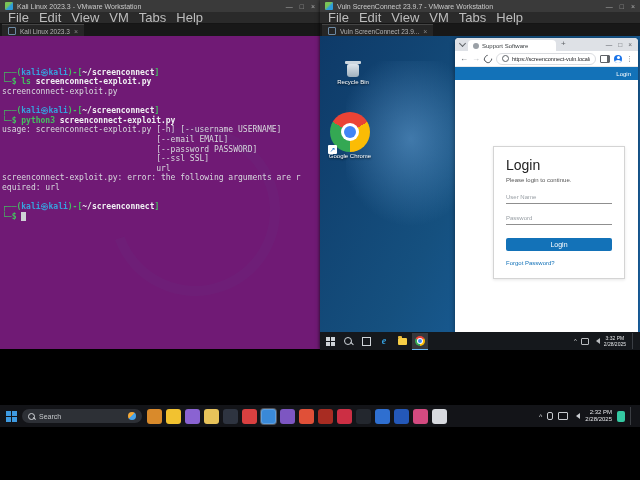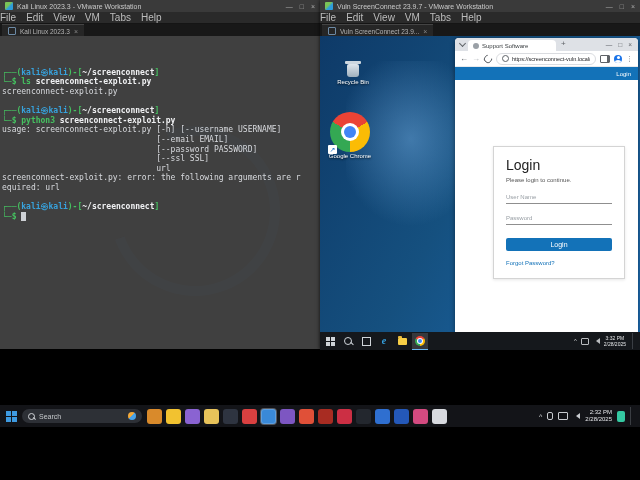--- a/index.html
+++ b/index.html
@@ -7,29 +7,29 @@
          font-family:"Liberation Sans",sans-serif;-webkit-font-smoothing:antialiased;}
   
   .vmwin{position:absolute;background:#1f1f1f;box-shadow:0 0 4px rgba(0,0,0,.8);}
   .vmwin.left{left:0;top:55;width:320px;height:349px;}
   .vmwin.right{left:320px;top:55;width:320px;height:350px;}
   .titlebar{height:12px;background:#3a3a3a;display:flex;align-items:center;gap:4px;padding:0 5px;}
   .vm-logo{width:8px;height:8px;border-radius:1px;background:linear-gradient(135deg,#79c257 40%,#2d9cdb 60%);flex:0 0 auto;}
   .title-text{flex:1;font-size:7px;color:#c9c9c9;white-space:nowrap;overflow:hidden;}
   .winctl{display:flex;gap:7px;color:#a9a9a9;font-size:7px;line-height:1;}
   .winctl span{cursor:default;}
-  .menubar{height:11px;background:#2a2a2a;display:flex;align-items:center;gap:10px;padding:0 0;
-           font-size:10px;color:#bdbdbd;border-bottom:1px solid #151515;}
+  .menubar{height:11px;background:#2a2a2a;display:flex;align-items:center;gap:10px;padding:0 8px;
+           font-size:13px;color:#bdbdbd;border-bottom:1px solid #151515;}
   .tabbar{height:13px;background:#181818;display:flex;align-items:flex-end;padding-left:2px;}
   .vmtab{height:12px;background:#262626;border-top:1px solid #444;display:flex;align-items:center;
          gap:4px;padding:0 6px;font-size:6.5px;color:#b4b4b4;white-space:nowrap;}
   .vmtab .tabicon{width:6px;height:6px;border:1px solid #6c8aa5;border-radius:1px;}
   .vmtab .tabclose{color:#888;font-size:7px;}
   
-  .terminal{position:absolute;left:0;right:0;top:36px;bottom:0;background:#404040;overflow:hidden;
+  .terminal{position:absolute;left:0;right:0;top:36px;bottom:0;background:#701a75;overflow:hidden;
             font-family:"DejaVu Sans Mono",monospace;font-size:8px;line-height:9.6px;
             white-space:pre;padding:3px 0 0 2px;}
   .tline{height:9.6px;}
   .seg-g{color:#45c160;font-weight:bold;}
   .seg-b{color:#37a3de;font-weight:bold;}
   .seg-w{color:#d8dade;}
   .seg-wb{color:#f0f1f3;font-weight:bold;}
   .seg-cur{background:#cfd2d6;color:#cfd2d6;}
   .kali-swirl{position:absolute;left:110px;top:90px;width:150px;height:150px;border:10px solid rgba(90,120,160,.05);
               border-radius:50%;border-left-color:transparent;transform:rotate(25deg);}

